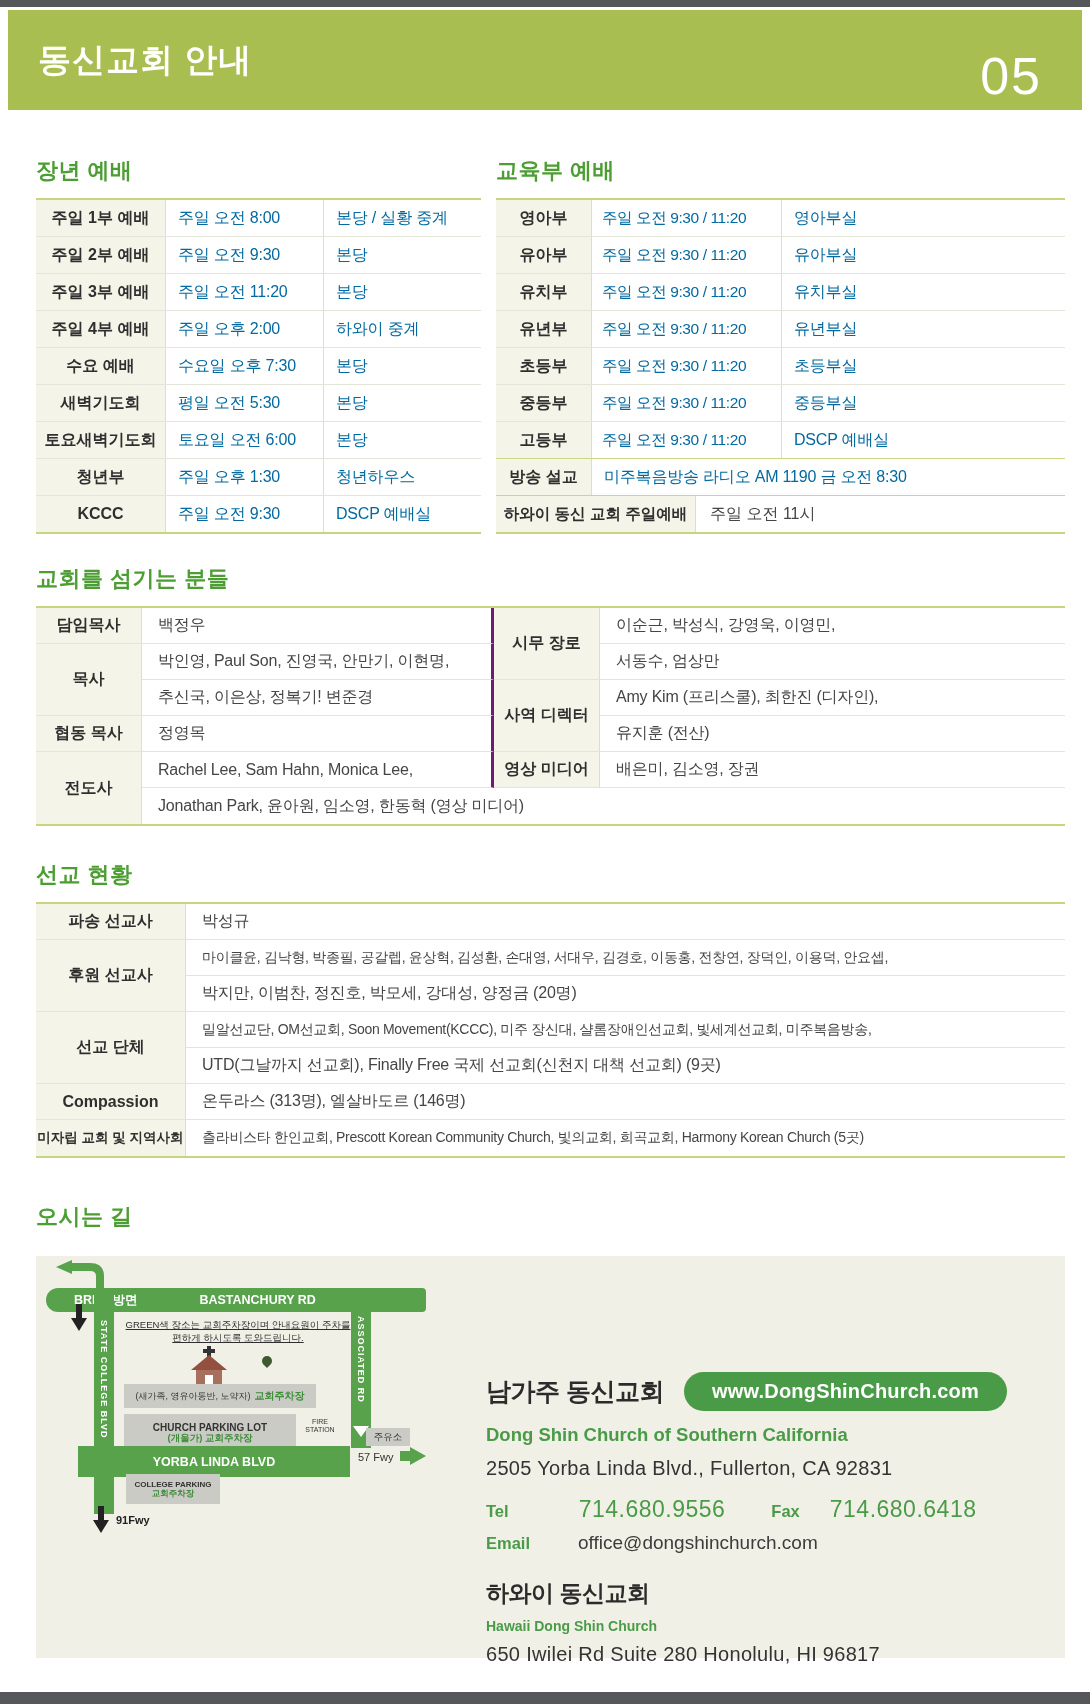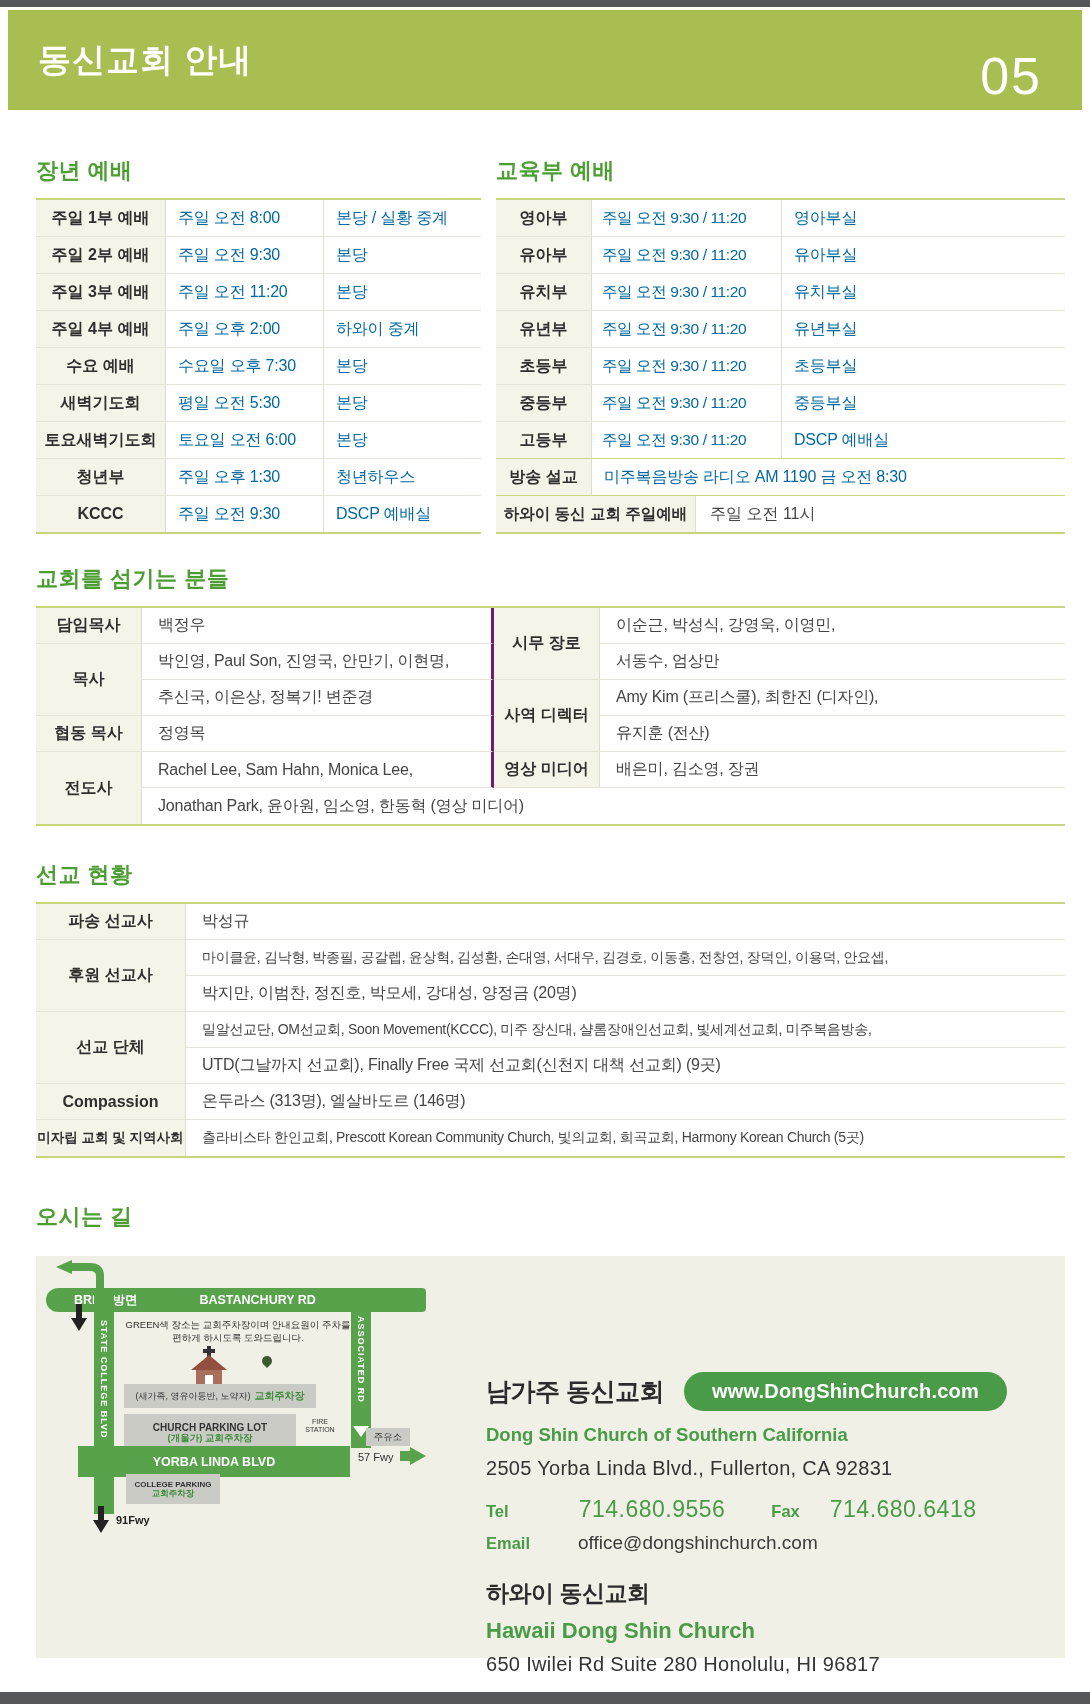--- a/index.html
+++ b/index.html
@@ -59,21 +59,21 @@
   .sec4{margin-top:44px;}
 
   .dpanel{position:relative;margin-top:24px;height:402px;background:#f1f0e6;}
   .abs{position:absolute;}
   .road{position:absolute;background:#58a24b;}
   .hbar{position:absolute;background:#58a24b;color:#fff;font-weight:bold;font-size:12.5px;display:flex;align-items:center;}
   .vtext{position:absolute;color:#fff;font-size:9px;font-weight:bold;letter-spacing:1px;writing-mode:vertical-rl;white-space:nowrap;}
   .gbox{position:absolute;background:#cbcbc6;display:flex;flex-direction:column;align-items:center;justify-content:center;text-align:center;line-height:1.15;}
   .gtxt{color:#333;}
   .greentxt{color:#3e8d3a;font-weight:bold;}
-  .note{position:absolute;font-size:9.5px;color:#2f2f2f;line-height:1.4;text-align:center;}
+  .note{position:absolute;font-size:9.5px;color:#2f2f2f;line-height:1.4;text-align:center;text-decoration:underline;}
   .pin{position:absolute;width:10px;height:10px;background:#3d5a2e;border-radius:50% 50% 50% 0;transform:rotate(-45deg);}
   .tri-down-black{position:absolute;width:0;height:0;border-left:8px solid transparent;border-right:8px solid transparent;border-top:13px solid #222;}
   .stem-black{position:absolute;width:6px;height:14px;background:#222;}
   .tri-down-white{position:absolute;width:0;height:0;border-left:8px solid transparent;border-right:8px solid transparent;border-top:11px solid #fff;}
   .tri-right-green{position:absolute;width:0;height:0;border-top:9px solid transparent;border-bottom:9px solid transparent;border-left:16px solid #58a24b;}
   .stem-green{position:absolute;width:12px;height:10px;background:#58a24b;}
   .fwy{position:absolute;font-size:11px;color:#333;}
   .fwy-b{position:absolute;font-size:11px;font-weight:bold;color:#222;}
 
   .contact{position:absolute;left:450px;top:116px;width:578px;}
@@ -81,21 +81,21 @@
   .cname{font-size:25px;font-weight:bold;color:#2b2b2b;letter-spacing:-0.5px;}
   .pill{background:#4a9b48;color:#fff;font-weight:bold;font-size:20px;padding:8px 28px;border-radius:26px;letter-spacing:.2px;}
   .cen{margin-top:13px;color:#4a9b48;font-weight:bold;font-size:18.5px;}
   .caddr{margin-top:11px;color:#333;font-size:20px;letter-spacing:.3px;}
   .telrow{margin-top:16px;display:flex;align-items:baseline;}
   .tlabel{color:#4a9b48;font-weight:bold;font-size:16.5px;}
   .tnum{color:#4a9b48;font-size:23px;letter-spacing:.5px;}
   .emailrow{margin-top:9px;display:flex;align-items:baseline;}
   .eval{color:#3c3c3c;font-size:19px;}
   .hwname{margin-top:24px;font-size:23px;font-weight:bold;color:#2b2b2b;letter-spacing:-0.5px;}
-  .hwen{margin-top:9px;font-size:22px;font-weight:bold;color:#4a9b48;}
+  .hwen{margin-top:9px;font-size:14px;font-weight:bold;color:#4a9b48;}
   .hwaddr{margin-top:9px;font-size:20px;color:#333;letter-spacing:.3px;}
 </style>
 </head>
 <body>
 
 <div class="topstrip"></div>
 
 <div class="header">
   <div class="htitle">동신교회 안내</div>
   <div class="pagenum">05</div>

